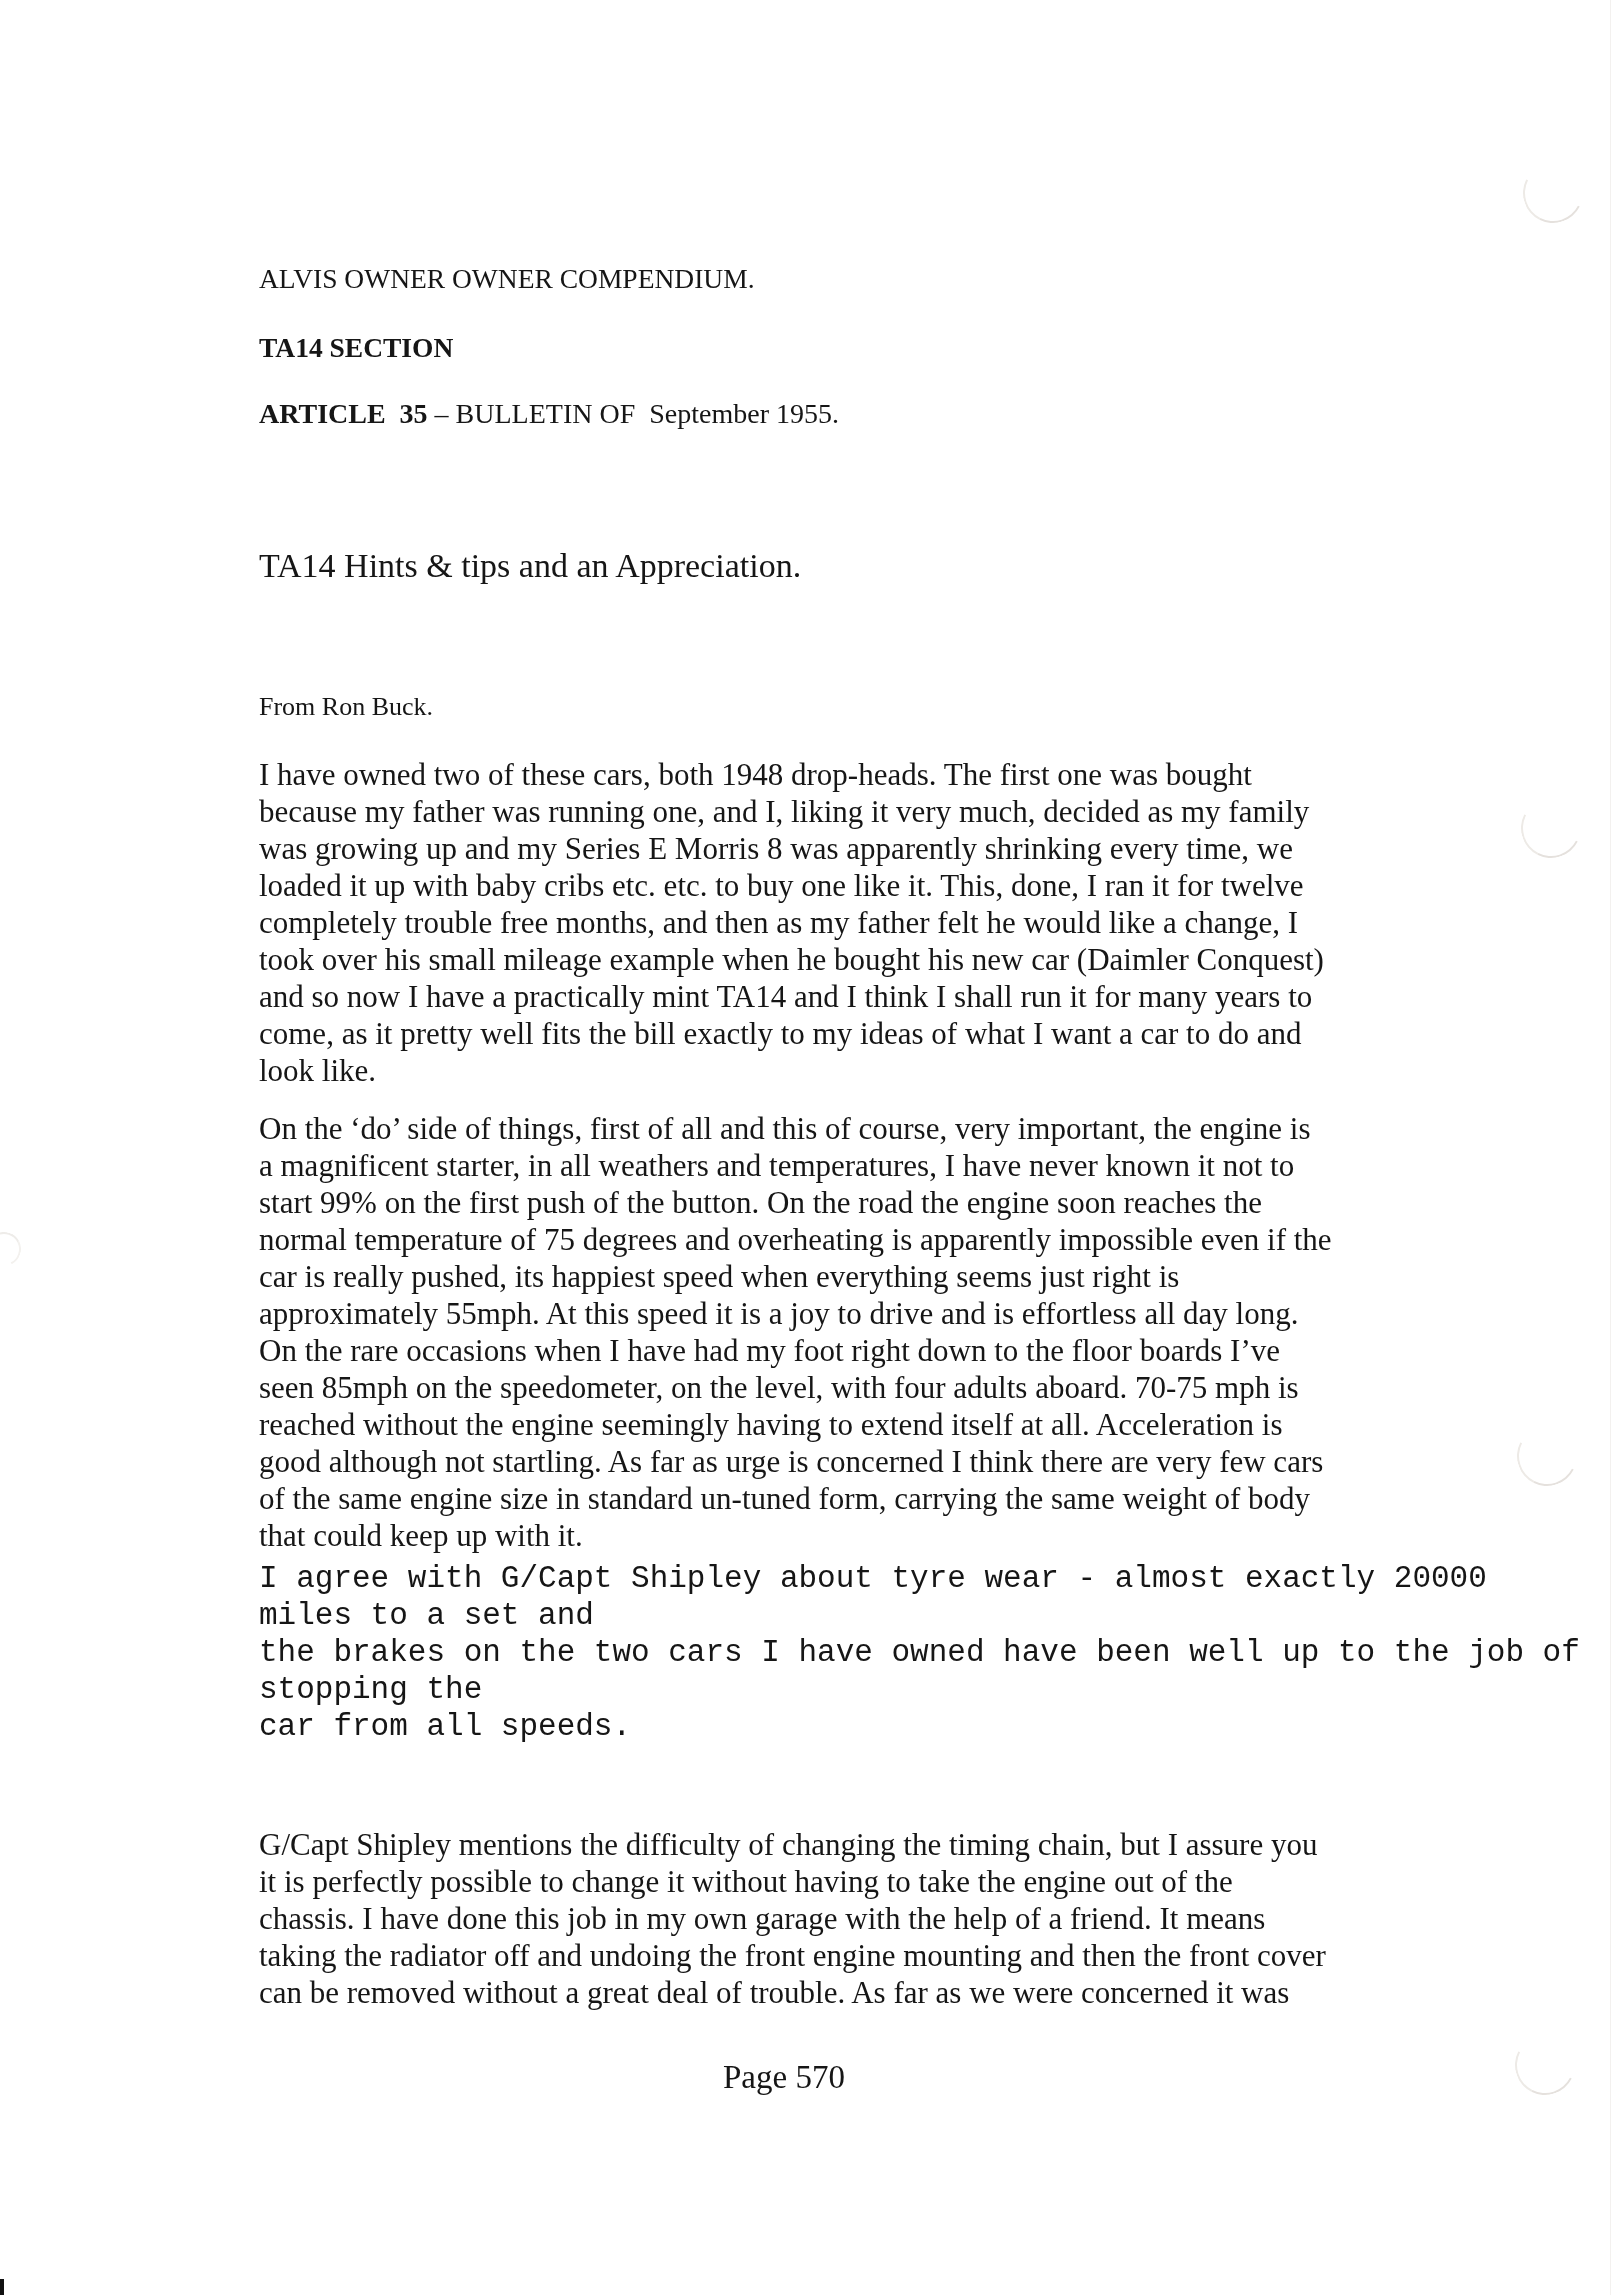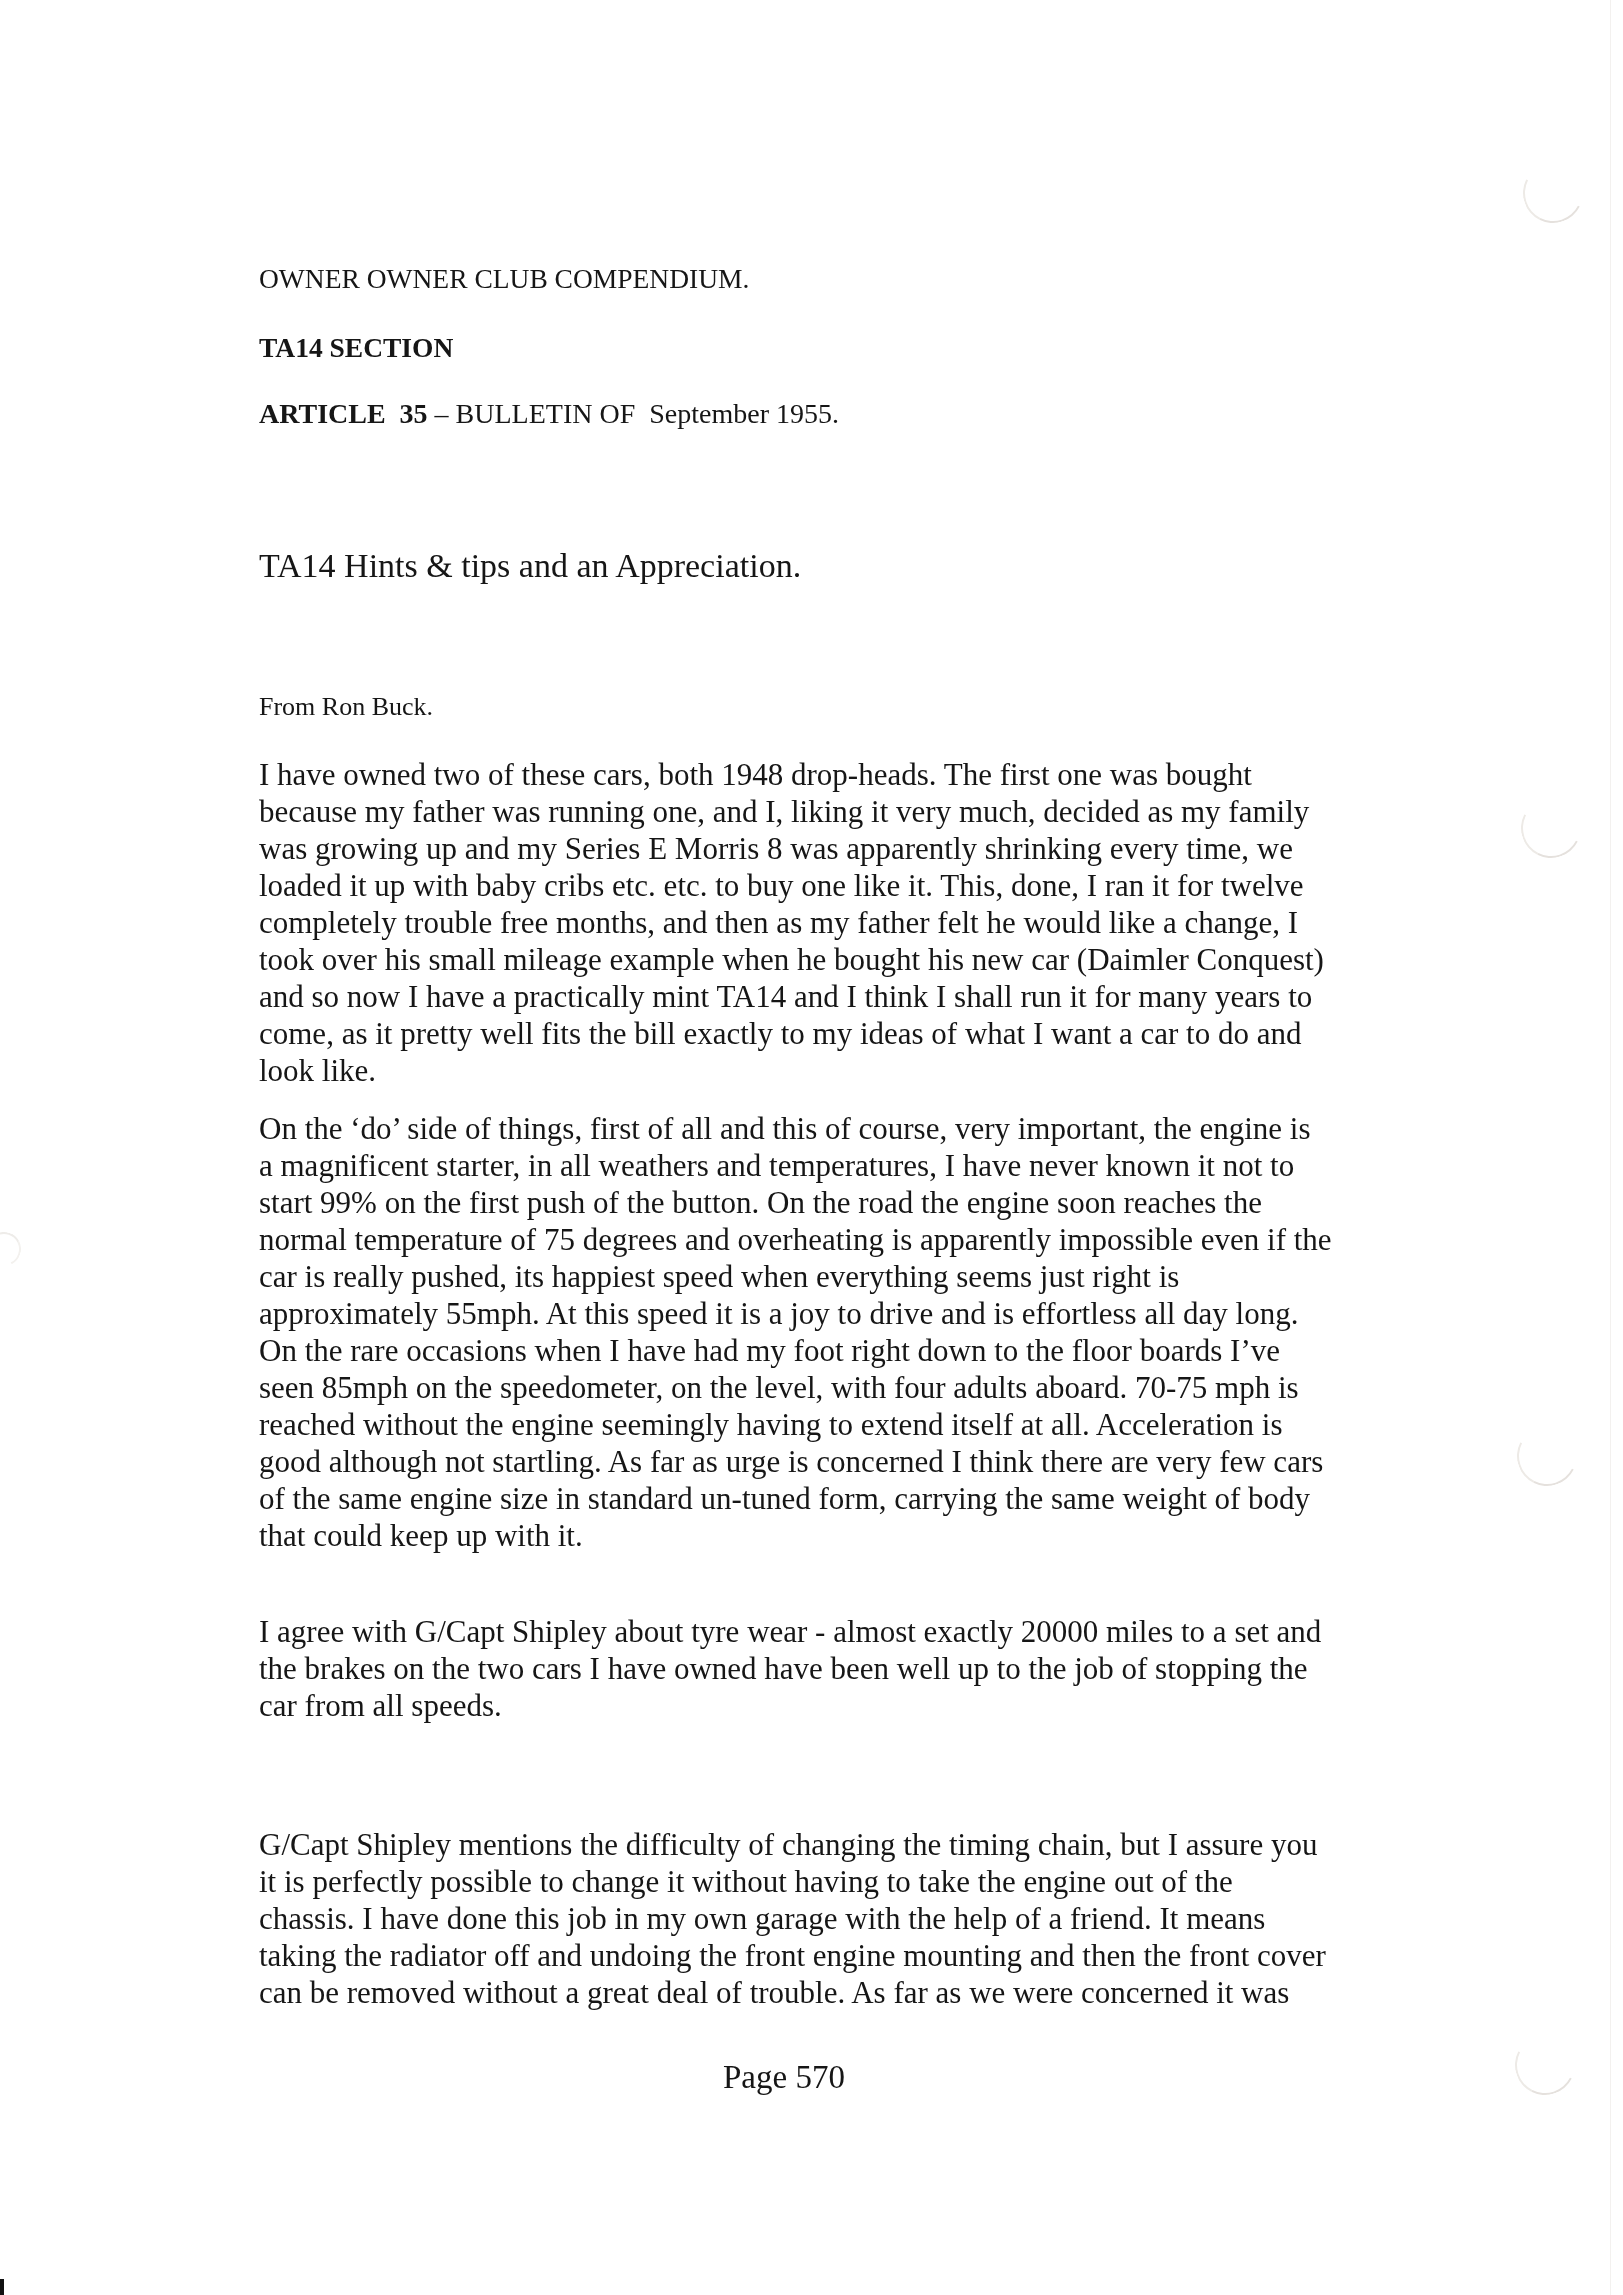--- a/index.html
+++ b/index.html
@@ -88,21 +88,21 @@
     width: 3.9px;
     height: 16.4px;
     background: #111111;
   }
 </style>
 </head>
 <body>
 
 <div class="page">
 
-  <div class="block header-line" style="top: 262px;">OWNER OWNER CLUB COMPENDIUM.</div>
+  <div class="block header-line" style="top: 262px;">ALVIS OWNER OWNER COMPENDIUM.</div>
 
   <div class="block header-line" style="top: 331px; font-weight: bold;">TA14 SECTION</div>
 
   <div class="block article-line" style="top: 394px;"><span class="article-label">ARTICLE  35</span><span> – BULLETIN OF  September 1955.</span></div>
 
   <div class="block subtitle-line" style="top: 547px;">TA14 Hints &amp; tips and an Appreciation.</div>
 
   <div class="block byline-line" style="top: 689px;">From Ron Buck.</div>
 
   <div class="block para" style="top: 756px;">I have owned two of these cars, both 1948 drop-heads. The first one was bought
@@ -121,21 +121,21 @@
 normal temperature of 75 degrees and overheating is apparently impossible even if the
 car is really pushed, its happiest speed when everything seems just right is
 approximately 55mph. At this speed it is a joy to drive and is effortless all day long.
 On the rare occasions when I have had my foot right down to the floor boards I’ve
 seen 85mph on the speedometer, on the level, with four adults aboard. 70-75 mph is
 reached without the engine seemingly having to extend itself at all. Acceleration is
 good although not startling. As far as urge is concerned I think there are very few cars
 of the same engine size in standard un-tuned form, carrying the same weight of body
 that could keep up with it.</div>
 
-  <div class="block para" style="top: 1613px;">I agree with G/Capt Shipley about tyre wear - almost exactly 20000 miles to a set and
+  <div class="block para" style="top: 1560px; font-family: Liberation Mono, monospace;">I agree with G/Capt Shipley about tyre wear - almost exactly 20000 miles to a set and
 the brakes on the two cars I have owned have been well up to the job of stopping the
 car from all speeds.</div>
 
 
   <div class="block para" style="top: 1826px;">G/Capt Shipley mentions the difficulty of changing the timing chain, but I assure you
 it is perfectly possible to change it without having to take the engine out of the
 chassis. I have done this job in my own garage with the help of a friend. It means
 taking the radiator off and undoing the front engine mounting and then the front cover
 can be removed without a great deal of trouble. As far as we were concerned it was</div>
 

